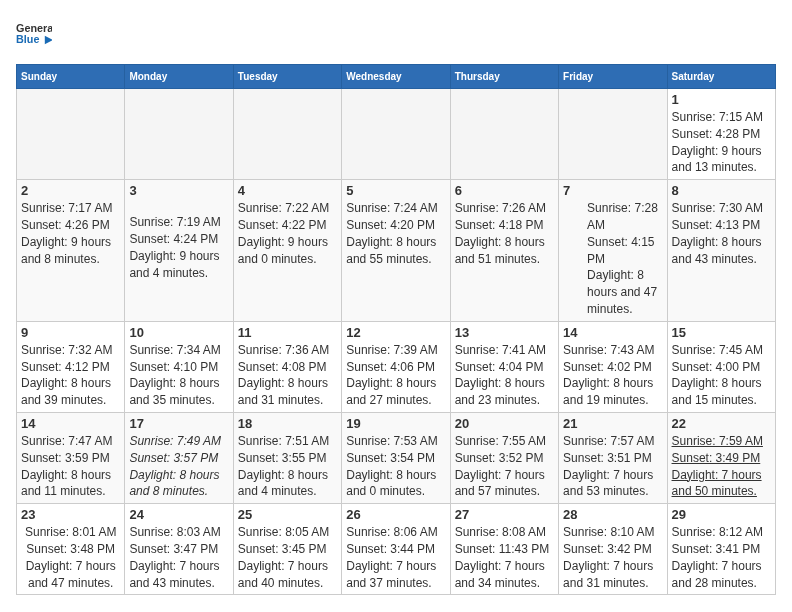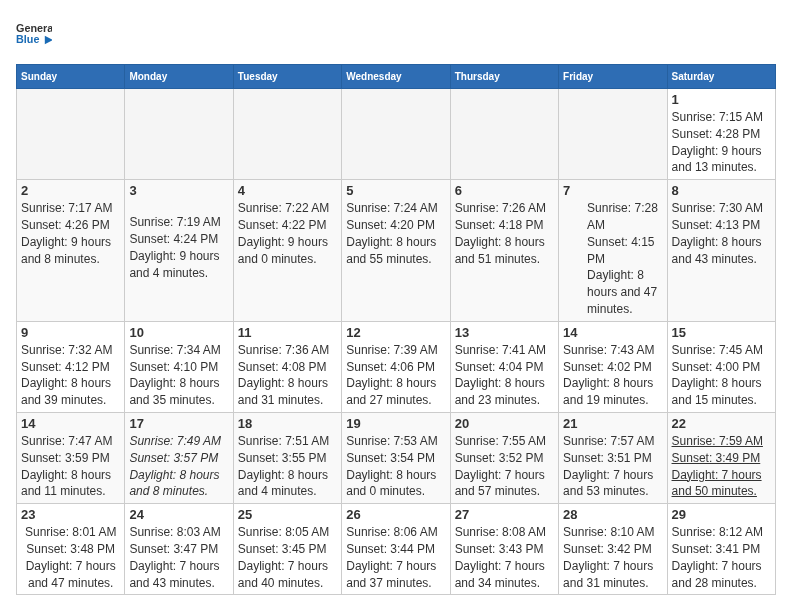--- a/index.html
+++ b/index.html
@@ -281,21 +281,21 @@
         </td>
         <td>
           <span class="day-number">26</span>
           <div class="day-info" style="white-space: pre-line;">Sunrise: 8:06 AM
 Sunset: 3:44 PM
 Daylight: 7 hours and 37 minutes.</div>
         </td>
         <td>
           <span class="day-number">27</span>
           <div class="day-info" style="white-space: pre-line;">Sunrise: 8:08 AM
-Sunset: 3:43 PM
+Sunset: 11:43 PM
 Daylight: 7 hours and 34 minutes.</div>
         </td>
         <td>
           <span class="day-number">28</span>
           <div class="day-info" style="white-space: pre-line;">Sunrise: 8:10 AM
 Sunset: 3:42 PM
 Daylight: 7 hours and 31 minutes.</div>
         </td>
         <td>
           <span class="day-number">29</span>

